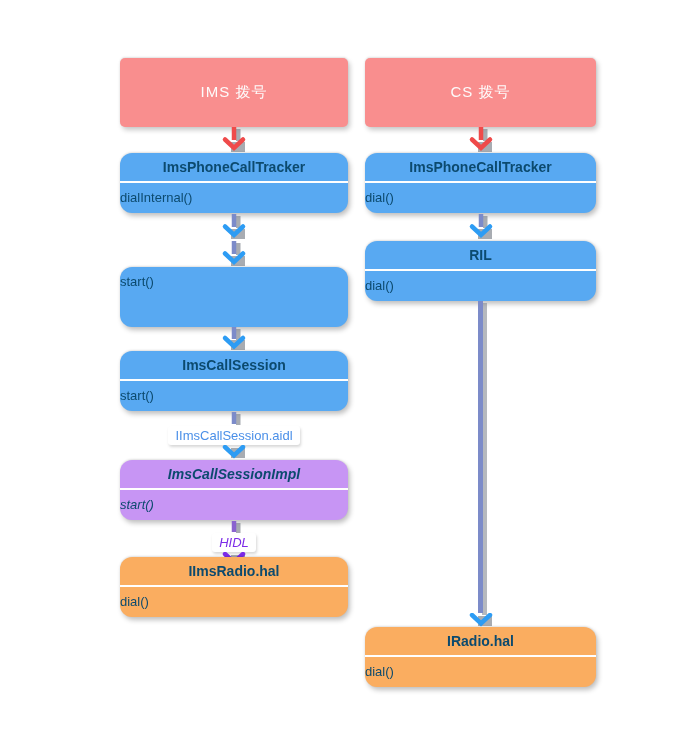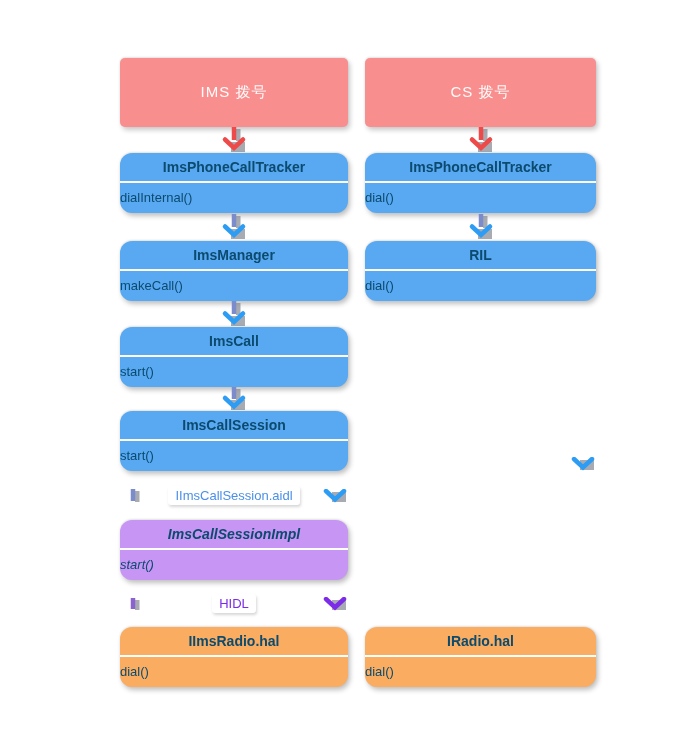--- a/index.html
+++ b/index.html
@@ -34,26 +34,26 @@
   .class-box .method{
     height:28px;display:flex;align-items:center;
     font-size:13px;
   }
   .blue-box{background:#58a9f2;}
   .purple-box{background:#c795f4;font-style:italic;}
   .orange-box{background:#faad60;}
 
   
   .arrow{
-    display:flex;align-items:center;justify-content:center;
+    display:flex;flex-direction:column;align-items:center;justify-content:center;
     flex:none;
   }
   .h26{height:26px}.h28{height:28px}.h24{height:24px}
   .h49{height:49px;justify-content:space-between;padding:1px 0;box-sizing:border-box;}
-  .h47{height:47px;justify-content:space-between;padding:10px 0;box-sizing:border-box;}
+  .h47{height:37px;justify-content:space-between;padding:1px 0;box-sizing:border-box;font-style:italic;}
   .arrow svg{display:block;flex:none;}
   .arrow .sh{fill:rgba(122,128,136,0.65);}
   .arrow .shaft{fill:var(--shaft);}
   .arrow .head{fill:none;stroke:var(--head);stroke-width:4.5;stroke-linecap:round;stroke-linejoin:miter;}
   .arrow.red{--shaft:#ef4a4a;--head:#ef4a4a;}
   .arrow.blue{--shaft:#7c8bc9;--head:#2d9cf4;}
   .arrow.purple{--shaft:#8a63cf;--head:#7c2be8;}
 
   .edge-label{
     background:#ffffff;border-radius:3px;padding:0 7px;
@@ -97,36 +97,31 @@
 
     <div class="arrow blue h28">
       <svg width="26" height="26" viewBox="0 0 26 26">
         <rect x="15" y="2" width="4.5" height="12" class="sh"></rect>
         <rect x="10" y="15" width="14" height="10" class="sh"></rect>
         <rect x="10.75" y="0" width="4.5" height="13" class="shaft"></rect>
         <path d="M4 12.5 L13 21 L22 12.5" class="head"></path>
       </svg>
     </div>
 
-    <div class="class-box blue-box">
-      <div class="title">ImsManager</div>
-      <div class="method">makeCall()</div>
-    </div>
 
     <div class="arrow blue h26">
       <svg width="26" height="26" viewBox="0 0 26 26">
         <rect x="15" y="2" width="4.5" height="12" class="sh"></rect>
         <rect x="10" y="15" width="14" height="10" class="sh"></rect>
         <rect x="10.75" y="0" width="4.5" height="13" class="shaft"></rect>
         <path d="M4 12.5 L13 21 L22 12.5" class="head"></path>
       </svg>
     </div>
 
     <div class="class-box blue-box">
-      <div class="title">ImsCall</div>
       <div class="method">start()</div>
     </div>
 
     <div class="arrow blue h24">
       <svg width="26" height="24" viewBox="0 0 26 24">
         <rect x="15" y="2" width="4.5" height="11" class="sh"></rect>
         <rect x="10" y="13" width="14" height="10" class="sh"></rect>
         <rect x="10.75" y="0" width="4.5" height="12" class="shaft"></rect>
         <path d="M4 11 L13 19.5 L22 11" class="head"></path>
       </svg>

